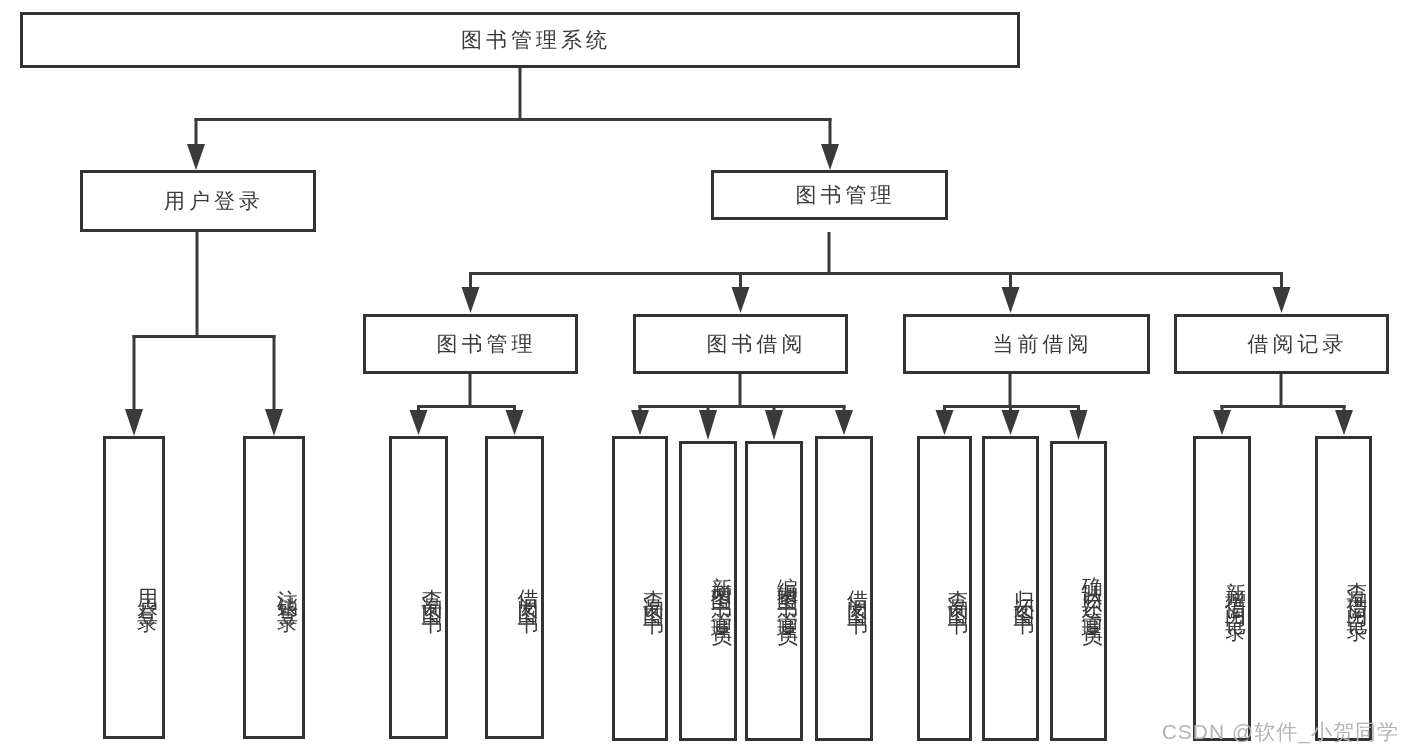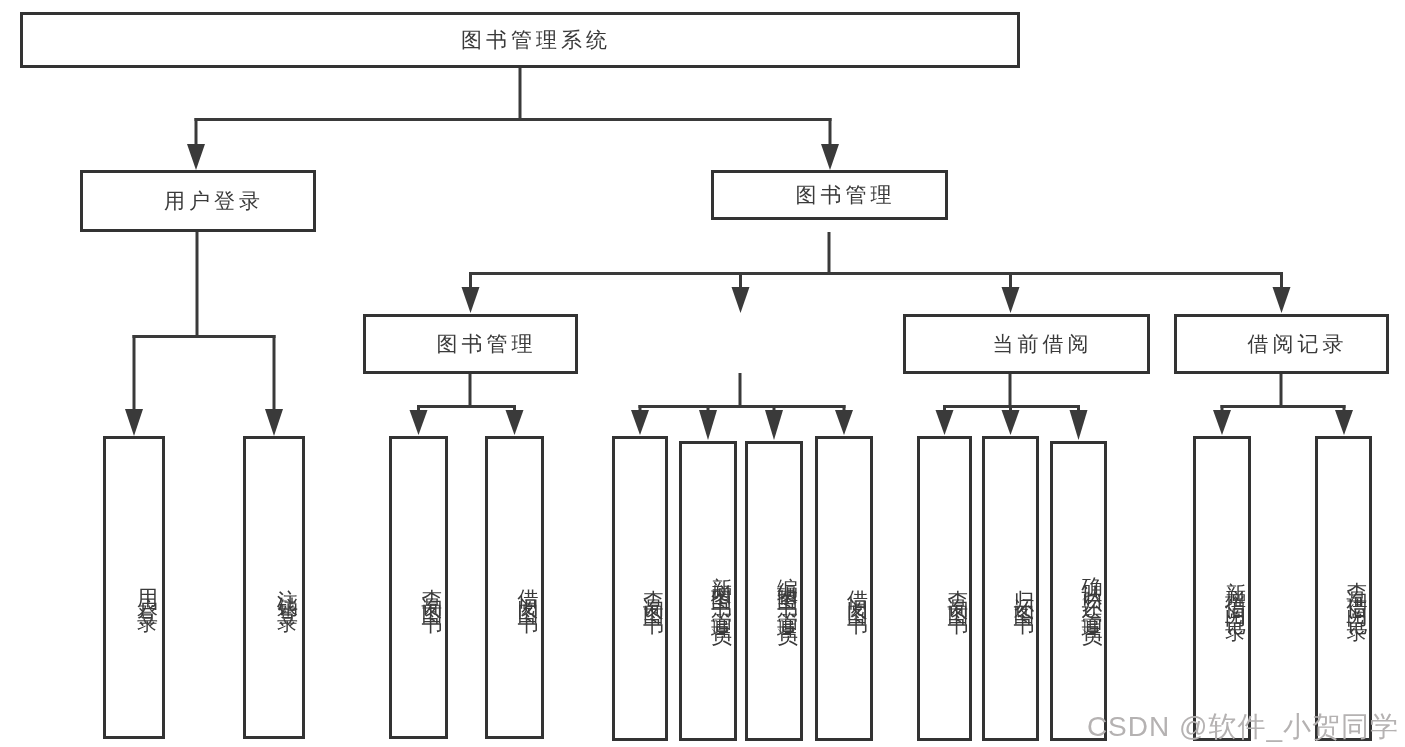--- a/index.html
+++ b/index.html
@@ -41,21 +41,21 @@
     font-size: 21px;
     letter-spacing: 8px;
     line-height: 1;
     color: #3a3a3a;
     white-space: nowrap;
   }
   .watermark {
     position: absolute;
     right: 6px;
     bottom: 1px;
-    font-size: 28px;
+    font-size: 21px;
     letter-spacing: 1px;
     color: #b5b2b2;
     z-index: 5;
     white-space: nowrap;
   }
 </style>
 </head>
 <body>
 
 <div id="canvas">
@@ -156,20 +156,23 @@
   <div class="box" style="left:80px;top:170px;width:236px;height:62px">
     <span class="h-label">用户登录</span>
   </div>
   <div class="box" style="left:711px;top:170px;width:237px;height:50px">
     <span class="h-label">图书管理</span>
   </div>
 
   <div class="box" style="left:363px;top:314px;width:215px;height:60px">
     <span class="h-label">图书管理</span>
   </div>
+  <div class="box" style="left:633px;top:314px;width:215px;height:60px">
+    <span class="h-label">图书借阅</span>
+  </div>
   <div class="box" style="left:903px;top:314px;width:247px;height:60px">
     <span class="h-label">当前借阅</span>
   </div>
   <div class="box" style="left:1174px;top:314px;width:215px;height:60px">
     <span class="h-label">借阅记录</span>
   </div>
 
   <div class="box" style="left:103px;top:436px;width:62px;height:303px">
     <span class="v-label">用户登录</span>
   </div>

